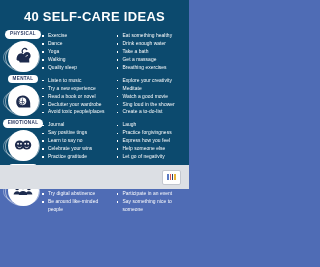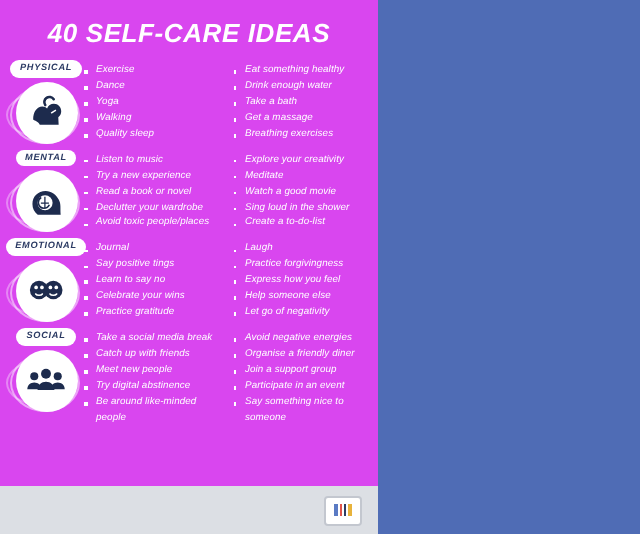--- a/index.html
+++ b/index.html
@@ -3,24 +3,23 @@
 <meta charset="utf-8">
 <style>
   html,body{margin:0;padding:0;}
   body{
     width:189px;height:267px;overflow:hidden;
     background:#4f6cb5;
     font-family:"Liberation Sans", sans-serif;
     -webkit-font-smoothing:antialiased;
   }
   .poster{
-    position:relative;width:189px;height:267px;
-    background:#d946ef;
+    position:relative;width:189px;height:189px;
+    background:#0c4a6e;
     box-sizing:border-box;
-    font-style:italic;
   }
   .title{
     text-align:center;
     color:#ffffff;
     font-size:13px;
     font-weight:bold;
     letter-spacing:0.3px;
     padding-top:9px;
     padding-bottom:5px;
     margin:0;

